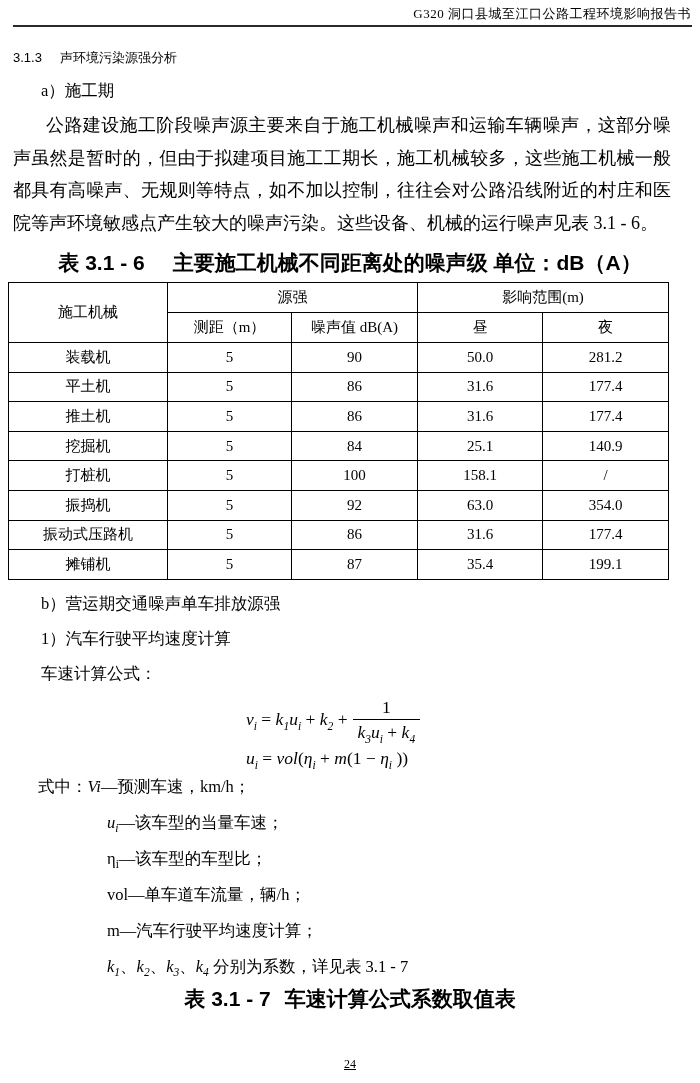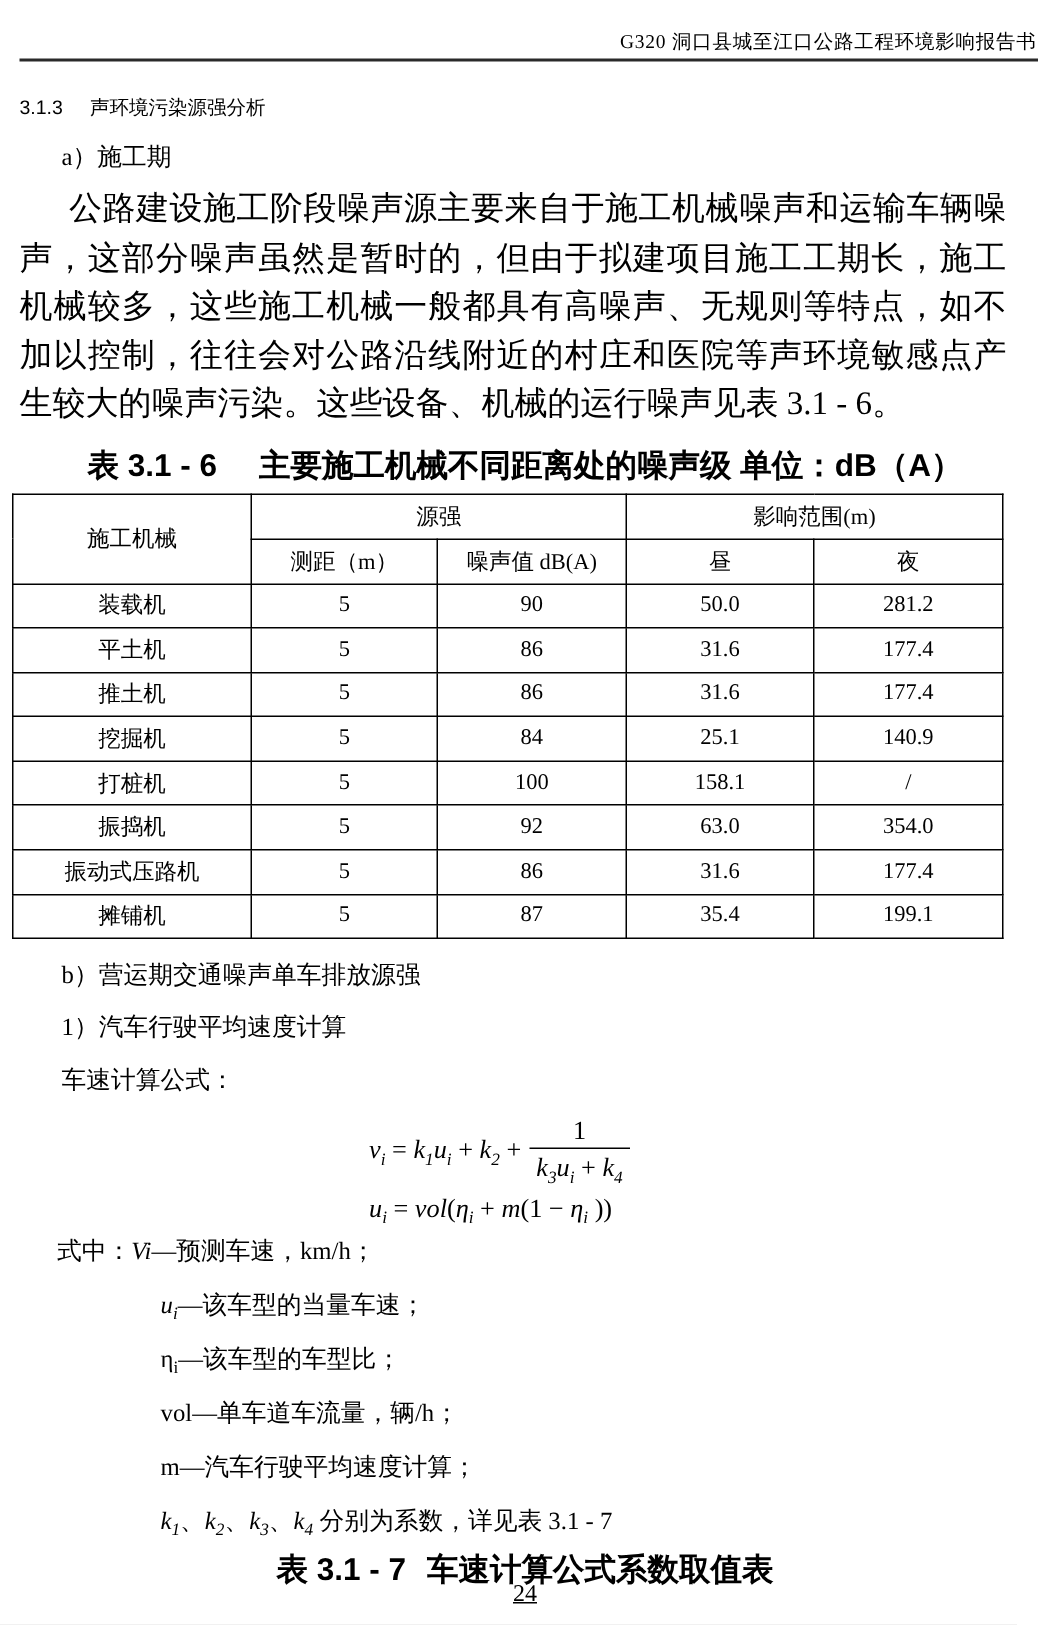--- a/index.html
+++ b/index.html
@@ -9,21 +9,21 @@
     width: 700px;
     height: 1083px;
     margin: 0 auto;
     background: #ffffff;
     color: #000000;
     font-family: "Liberation Serif", "DejaVu Serif", serif;
     overflow: hidden;
   }
   
   .header-title {
-    padding-top: 19px;
+    padding-top: 5px;
     margin-right: 9px;
     text-align: right;
     font-size: 13px;
     letter-spacing: 0.5px;
   }
   .header-rule {
     margin: 2px 8px 0 13px;
     border: none;
     border-top: 2px solid #2a2a2a;
     height: 0;
@@ -32,21 +32,21 @@
   .section-heading {
     margin: 22px 0 0 13px;
     font-size: 13px;
     font-weight: normal;
     font-family: "Liberation Sans", "DejaVu Sans", sans-serif;
   }
   .section-heading .h-text { margin-left: 18px; }
   .sub-item { margin: 13px 0 0 41px; font-size: 16.5px; }
   .para {
     margin: 7px 29px 0 13px;
-    font-size: 22px;
+    font-size: 18px;
     line-height: 32.5px;
     text-align: justify;
     text-indent: 33px;
   }
   
   .caption {
     text-align: center;
     font-weight: bold;
     font-size: 21px;
     font-family: "Liberation Sans", "DejaVu Sans", sans-serif;
@@ -94,21 +94,21 @@
   
   .def { margin: 14px 0 0 107px; font-size: 16.5px; line-height: 22px; }
   .def.first { margin-left: 38px; margin-top: 8px; }
   
   .page-footer {
     position: absolute;
     bottom: 11px;
     left: 0;
     width: 100%;
     text-align: center;
-    font-size: 16px;
+    font-size: 12px;
     text-decoration: underline;
   }
 </style>
 </head>
 <body>
 
 <div class="page">
 
   <header>
     <div class="header-title">G320 洞口县城至江口公路工程环境影响报告书</div>

